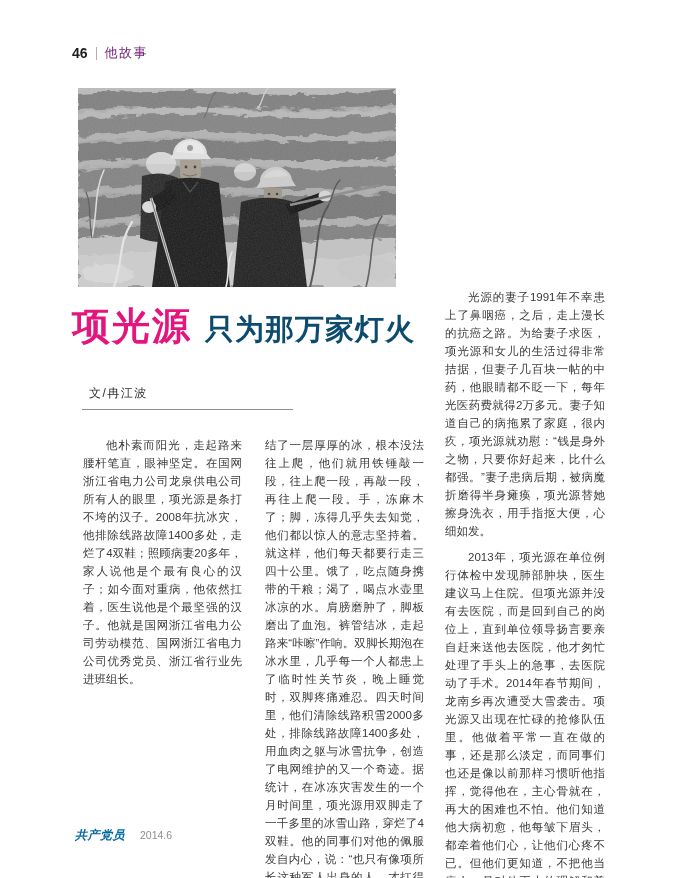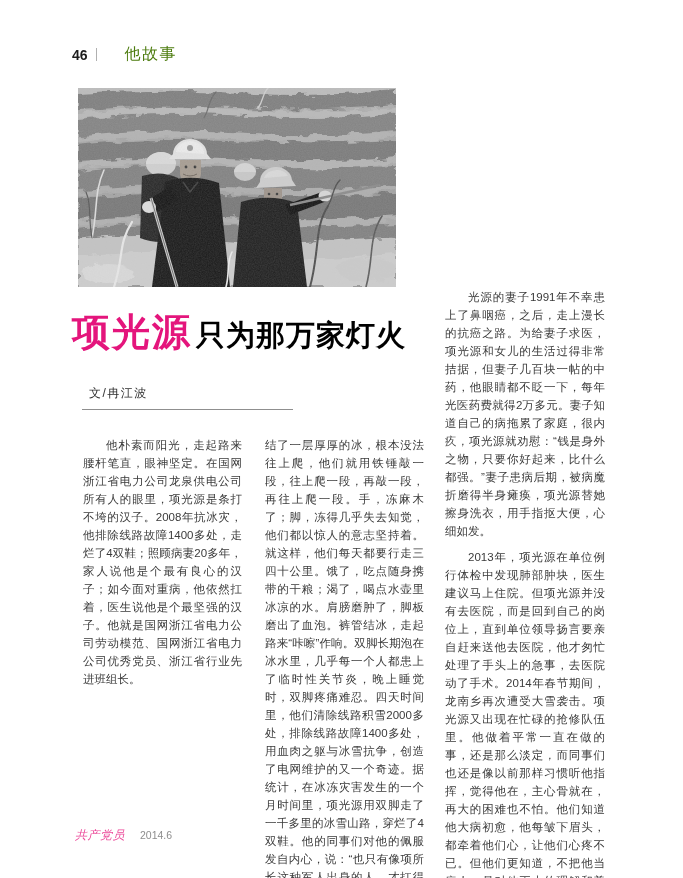--- a/index.html
+++ b/index.html
@@ -10,52 +10,52 @@
     background:#ffffff;
     font-family:"Liberation Sans", sans-serif;
     color:#333;
     overflow:hidden;
   }
 
   
   .header{position:absolute;left:72px;top:44px;display:flex;align-items:center;gap:8px;}
   .pagenum{font-size:14px;font-weight:700;color:#1d1d1d;}
   .hdr-divider{width:1px;height:13px;background:#b0b0b0;}
-  .section{font-size:16px;color:#4d7c0f;letter-spacing:1.5px;margin-left:20px;}
+  .section{font-size:13px;color:#701a75;letter-spacing:1.5px;}
 
   
   .photo{position:absolute;left:78px;top:88px;width:318px;height:199px;}
   .photo svg{display:block;}
 
   
-  .title{position:absolute;left:72px;top:292px;display:flex;align-items:baseline;gap:4px;white-space:nowrap;}
+  .title{position:absolute;left:72px;top:286px;display:flex;align-items:baseline;gap:13px;white-space:nowrap;}
   .title-name{
     font-family:"Liberation Serif", serif;
     font-size:38px;font-weight:900;color:#e4157c;letter-spacing:2px;line-height:1;
   }
   .title-sub{
     font-family:"Liberation Serif", serif;
-    font-size:29px;font-weight:900;color:#000000;letter-spacing:1px;line-height:1;
+    font-size:29px;font-weight:900;color:#0c4a6e;letter-spacing:1px;line-height:1;
   }
 
   
   .byline{position:absolute;left:89px;top:385px;font-size:12px;color:#2e2e2e;letter-spacing:1.5px;}
   .byline-rule{position:absolute;left:82px;top:409px;width:211px;height:1px;background:#8f8f8f;}
 
   
   .col{position:absolute;font-size:11.5px;line-height:18px;color:#3a3a3a;text-align:justify;}
   .col p{margin:8px;text-indent:2em;}
   .col p.noindent{text-indent:0;}
   .col1{left:75px;top:428px;width:175px;}
   .col2{left:257px;top:428px;width:175px;}
   .col3{left:437px;top:280px;width:176px;}
 
   
   .footer{position:absolute;left:75px;top:827px;display:flex;align-items:baseline;gap:3px;}
-  .logo-text{font-family:"Liberation Serif", serif;font-style:italic;font-weight:400;font-size:12px;color:#ec4899;letter-spacing:0.5px;}
+  .logo-text{font-family:"Liberation Serif", serif;font-style:italic;font-weight:700;font-size:12px;color:#0369a1;letter-spacing:0.5px;}
   .issue{font-size:10.5px;color:#8d8d8d;padding-left:12px;}
 </style>
 </head>
 <body>
 
 <div class="page">
 
   <div class="header">
     <span class="pagenum">46</span>
     <span class="hdr-divider"></span>

